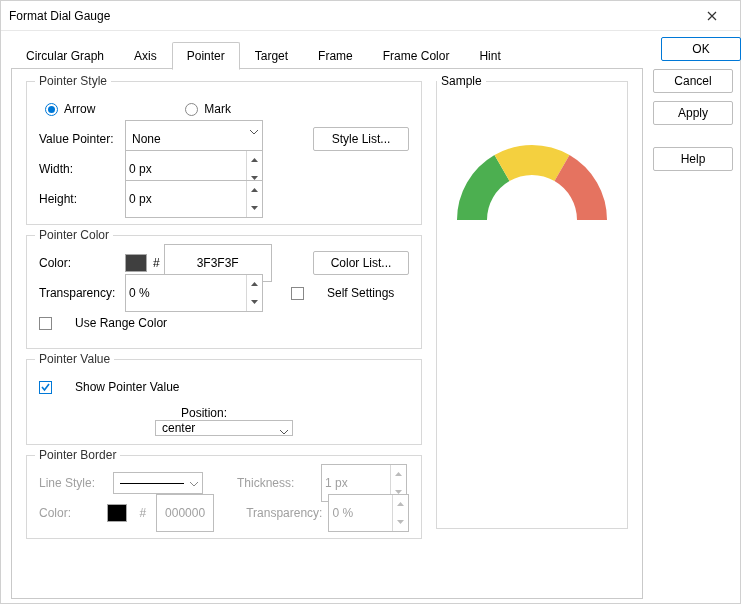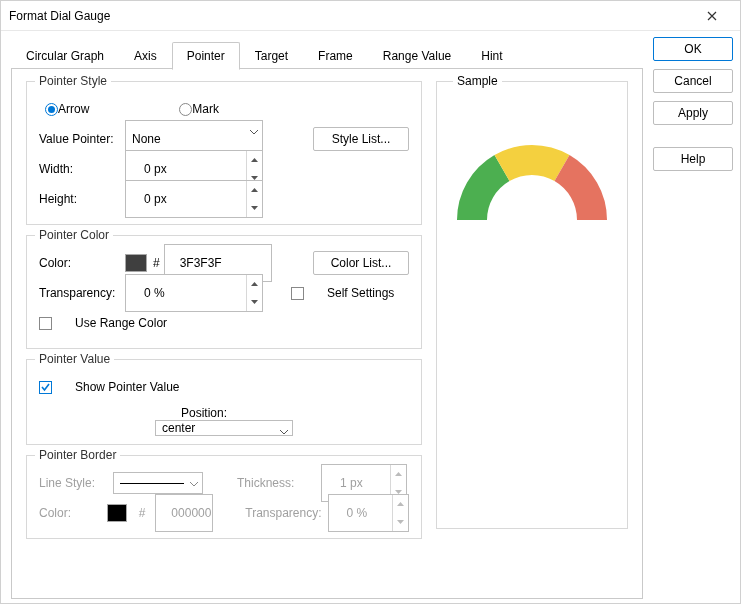--- a/index.html
+++ b/index.html
@@ -6,55 +6,55 @@
   body { margin: 0; background: #fff; color: #000; }
   .window { width: 741px; height: 604px; border: 1px solid #d0d0d0; background: #fff; position: relative; }
   .titlebar { height: 30px; display: flex; align-items: center; padding: 12px 8px; border-bottom: 1px solid #e8e8e8; }
   .titlebar .title { flex: 1; font-size: 12px; }
   .titlebar .close { width: 40px; height: 28px; display: flex; align-items: center; justify-content: center; cursor: default; }
   .titlebar .close svg { width: 10px; height: 10px; }
   .content { display: flex; padding: 6px 10px 10px 10px; height: calc(100% - 30px); }
   .left-area { flex: 1; }
   .right-buttons { width: 86px; margin-left: 10px; }
   .btn { display: block; width: 80px; height: 24px; margin-bottom: 8px; background: #fff; border: 1px solid #bdbdbd; border-radius: 2px; cursor: default; text-align: center; line-height: 22px; }
-  .btn.primary { border: 1px solid #0078d7; }
+  .btn.primary { border: 1px solid #0078d7; margin-left: 8px; }
   .tabstrip { display: flex; border-bottom: 1px solid #c9c9c9; height: 28px; margin-top: 4px; position: relative; align-items: center; }
   .tab { padding: 0 14px; height: 28px; line-height: 27px; border: 1px solid transparent; border-bottom: none; position: relative; top: 1px; cursor: default; }
   .tab.active { background: #fff; border-color: #c9c9c9; border-bottom: 1px solid #fff; border-radius: 2px 2px 0 0; }
   .panel { border: 1px solid #c9c9c9; border-top: none; padding: 12px 14px; height: 530px; display: flex; gap: 14px; }
   .forms { width: 396px; display: flex; flex-direction: column; gap: 10px; }
   .group { border: 1px solid #d8d8d8; padding: 10px 12px 12px 12px; position: relative; }
   .group .legend { position: absolute; top: -8px; left: 8px; background: #fff; padding: 0 4px; font-size: 12px; color: #333; }
   .row { display: flex; align-items: center; height: 26px; margin-top: 4px; }
   .row:first-of-type { margin-top: 2px; }
   .lbl { width: 86px; }
   .select, .spinner, .textin { height: 38px; border: 1px solid #bdbdbd; background: #fff; display: flex; align-items: center; }
   .select { width: 138px; position: relative; padding: 0 18px 0 6px; }
   .select .chev { position: absolute; right: 4px; top: 3px; }
-  .spinner { width: 138px; position: relative; padding: 0 18px 0 18px; }
+  .spinner { width: 138px; position: relative; padding: 0 18px 0 3px; }
   .spinner.small { width: 86px; }
   .spinner .spins { position: absolute; right: 0; top: 0; bottom: 0; width: 16px; border-left: 1px solid #d8d8d8; display: flex; flex-direction: column; }
   .spinner .spins div { flex:1; display:flex; align-items:center; justify-content:center; }
   .spinner .spins svg { width:7px; height:4px; }
-  .textin { width: 108px; padding: 0 15px; }
+  .textin { width: 108px; padding: 0 15px; justify-content: center; }
   .widebtn { width: 96px; height: 24px; border: 1px solid #bdbdbd; background: #fff; text-align: center; line-height: 22px; border-radius: 2px; cursor: default; }
-  .radio { display: inline-flex; align-items: center; gap: 0; margin-right: 40px; }
+  .radio { display: inline-flex; align-items: center; gap: 6px; margin-right: 40px; }
   .radio .circle { width: 13px; height: 13px; border: 1px solid #888; border-radius: 50%; display: flex; align-items: center; justify-content: center; }
   .radio.checked .circle { border-color: #0078d7; }
   .radio.checked .dot { width: 7px; height: 7px; background: #0078d7; border-radius: 50%; }
   .check { display: inline-flex; align-items: center; gap: 23px; }
   .check .box { width: 13px; height: 13px; border: 1px solid #888; display:flex; align-items:center; justify-content:center; }
   .check.checked .box { border-color: #0078d7; }
   .check .tick { display:none; }
   .check.checked .tick { display:block; }
   .swatch { width: 22px; height: 18px; border: 1px solid #a8a8a8; }
   .hash { margin: 0 4px 0 6px; }
   .disabled, .disabled * { color: #a0a0a0 !important; }
   .sample { flex: 1; border: 1px solid #d8d8d8; position: relative; padding: 10px; height: 448px; }
-  .sample .legend { position: absolute; top: -8px; left: 16px; background: #fff; padding: 0 4px; }
+  .sample .legend { position: absolute; top: -8px; left: 0; background: #fff; padding: 0 4px; }
   .gauge { margin-top: 40px; display:flex; justify-content:center; }
   .border-row { display:flex; align-items:center; height:26px; margin-top:4px; gap: 6px; }
   .linestyle { width: 90px; height: 22px; border: 1px solid #bdbdbd; position: relative; display:flex; align-items:center; padding:0 18px 0 6px; }
   .linestyle .line { flex:1; height:0; border-top:1px solid #000; }
   .chev svg { width:8px; height:5px; }
   .spacer-right { margin-left: auto; }
   .gap-top { margin-top: 6px; flex-direction: column; }
 </style>
 </head>
 <body>
@@ -70,21 +70,21 @@
   </div>
 
   <div class="content">
     <div class="left-area">
       <div class="tabstrip">
         <div class="tab">Circular Graph</div>
         <div class="tab">Axis</div>
         <div class="tab active">Pointer</div>
         <div class="tab">Target</div>
         <div class="tab">Frame</div>
-        <div class="tab">Range Value</div>
+        <div class="tab">Frame Color</div>
         <div class="tab">Hint</div>
       </div>
 
       <div class="panel">
         <div class="forms">
 
           <div class="group">
             <div class="legend">Pointer Style</div>
             <div class="row">
               <span class="radio checked" style="margin-left:6px;">

